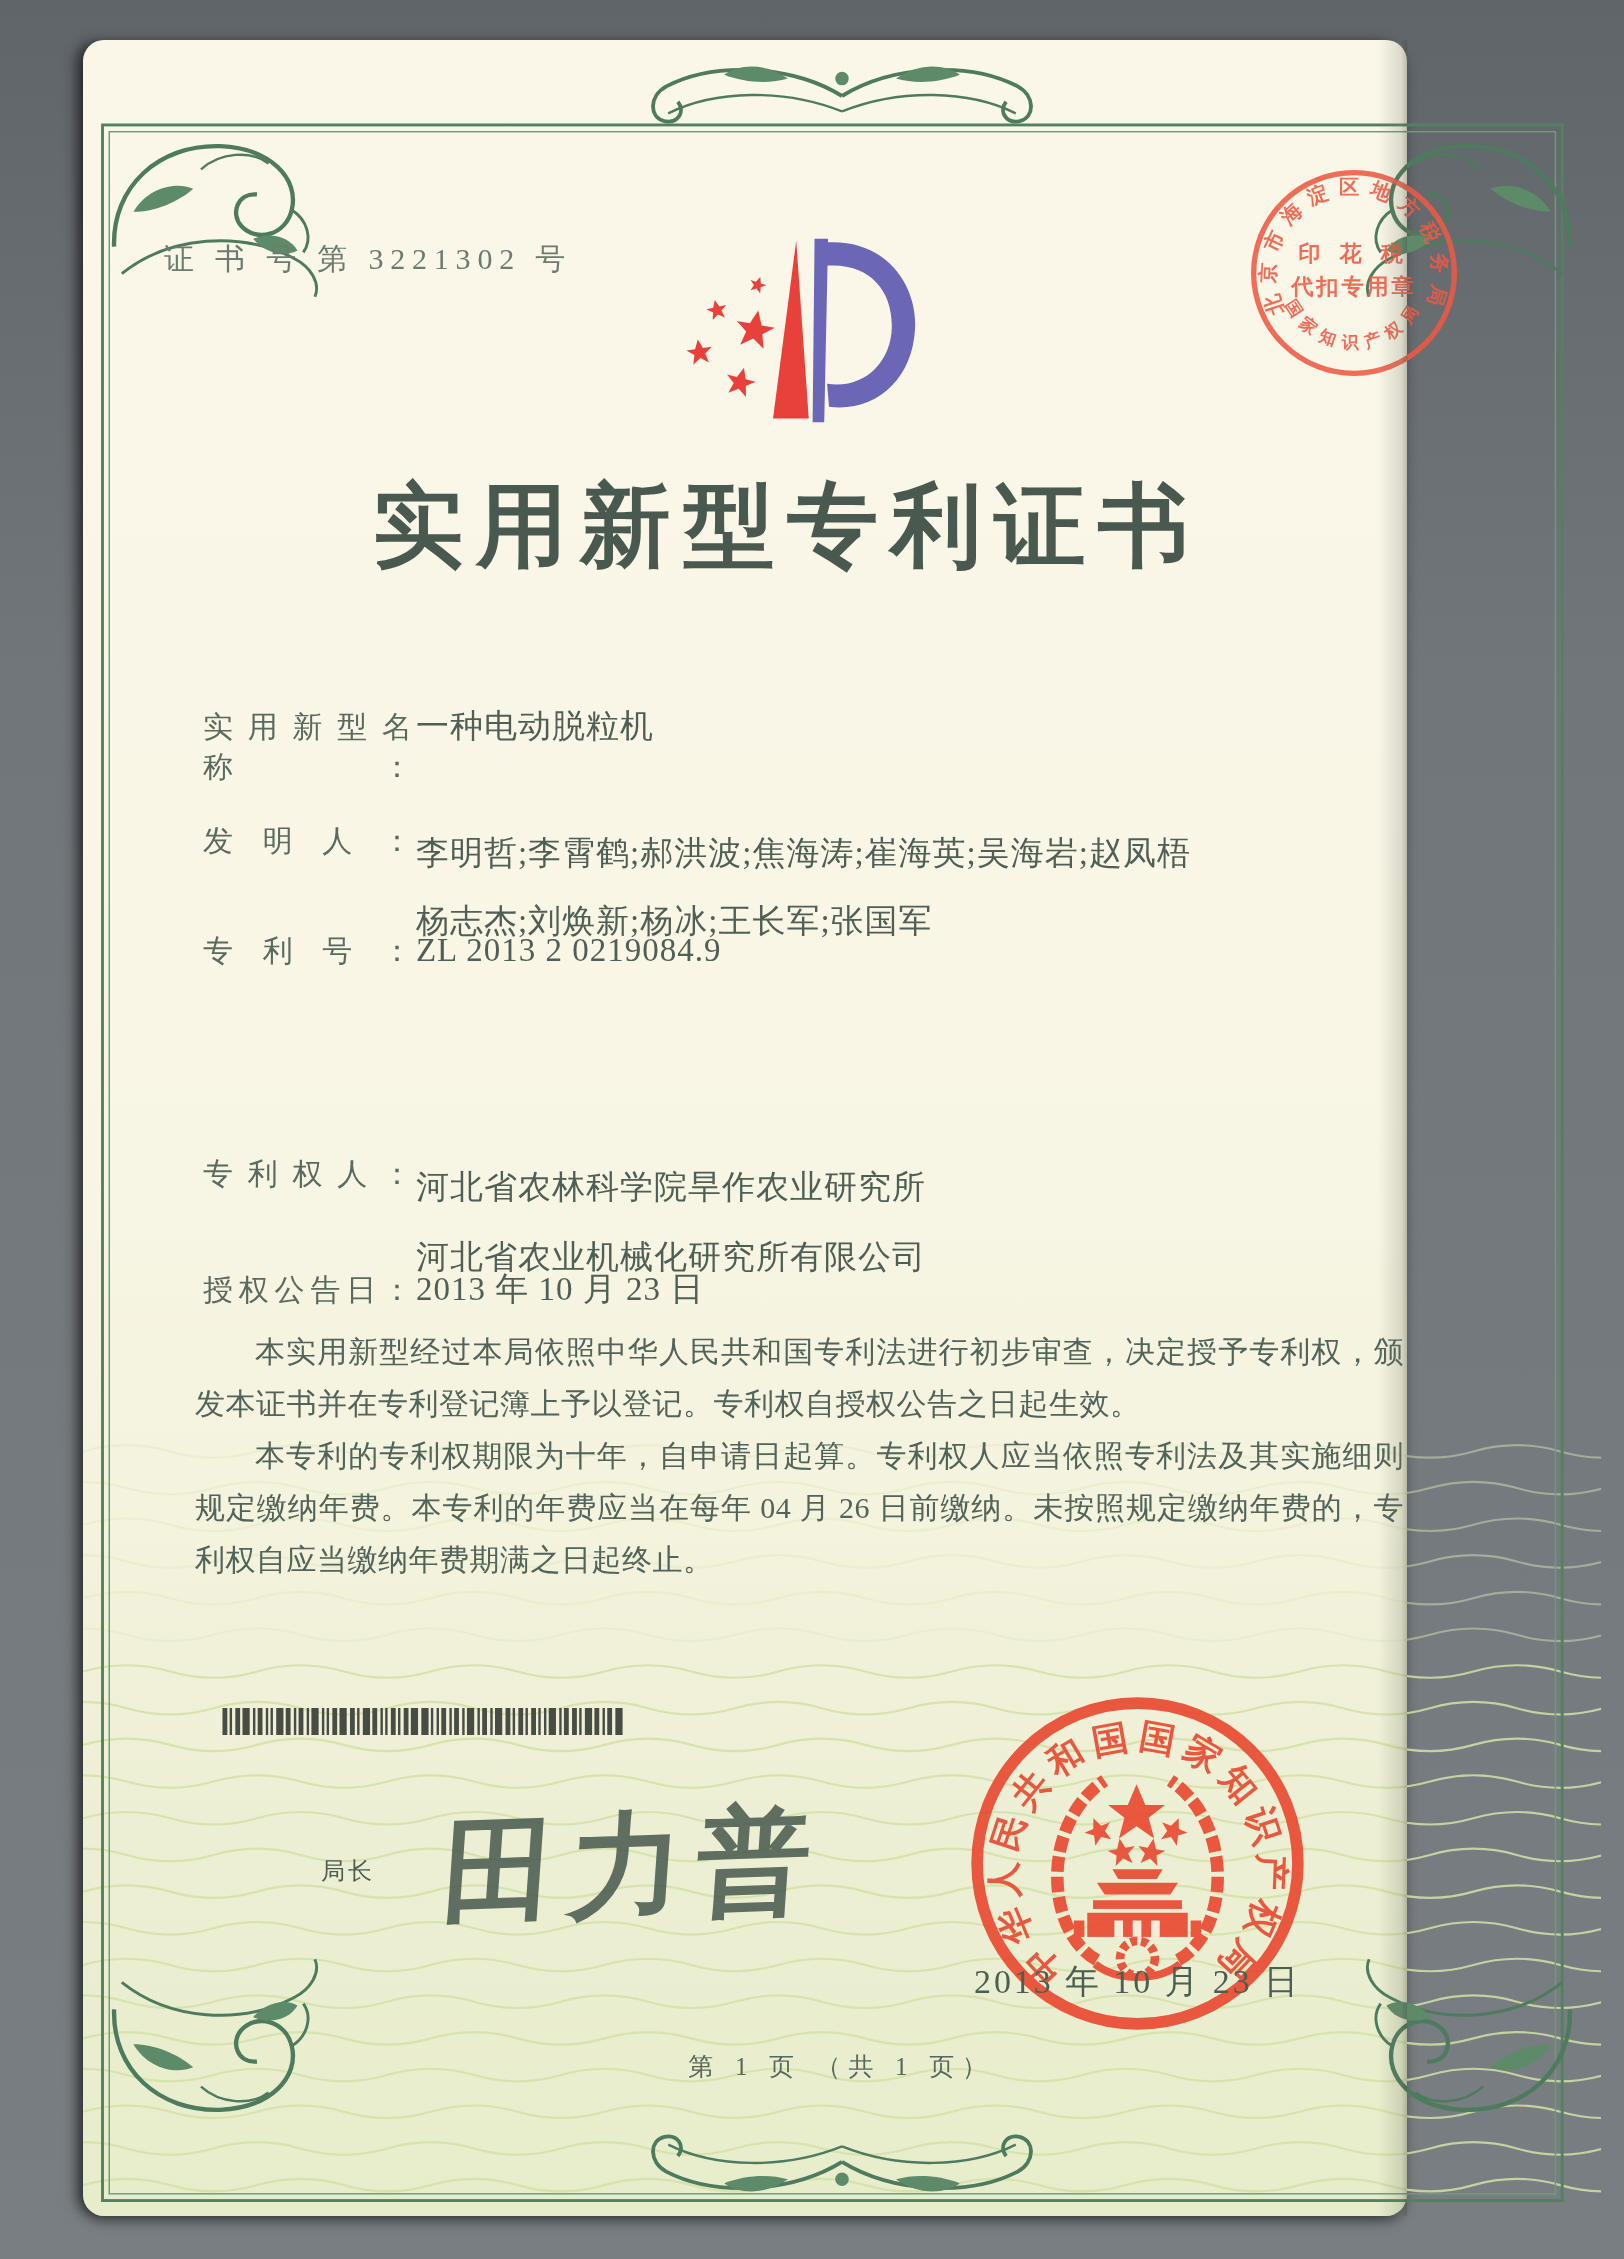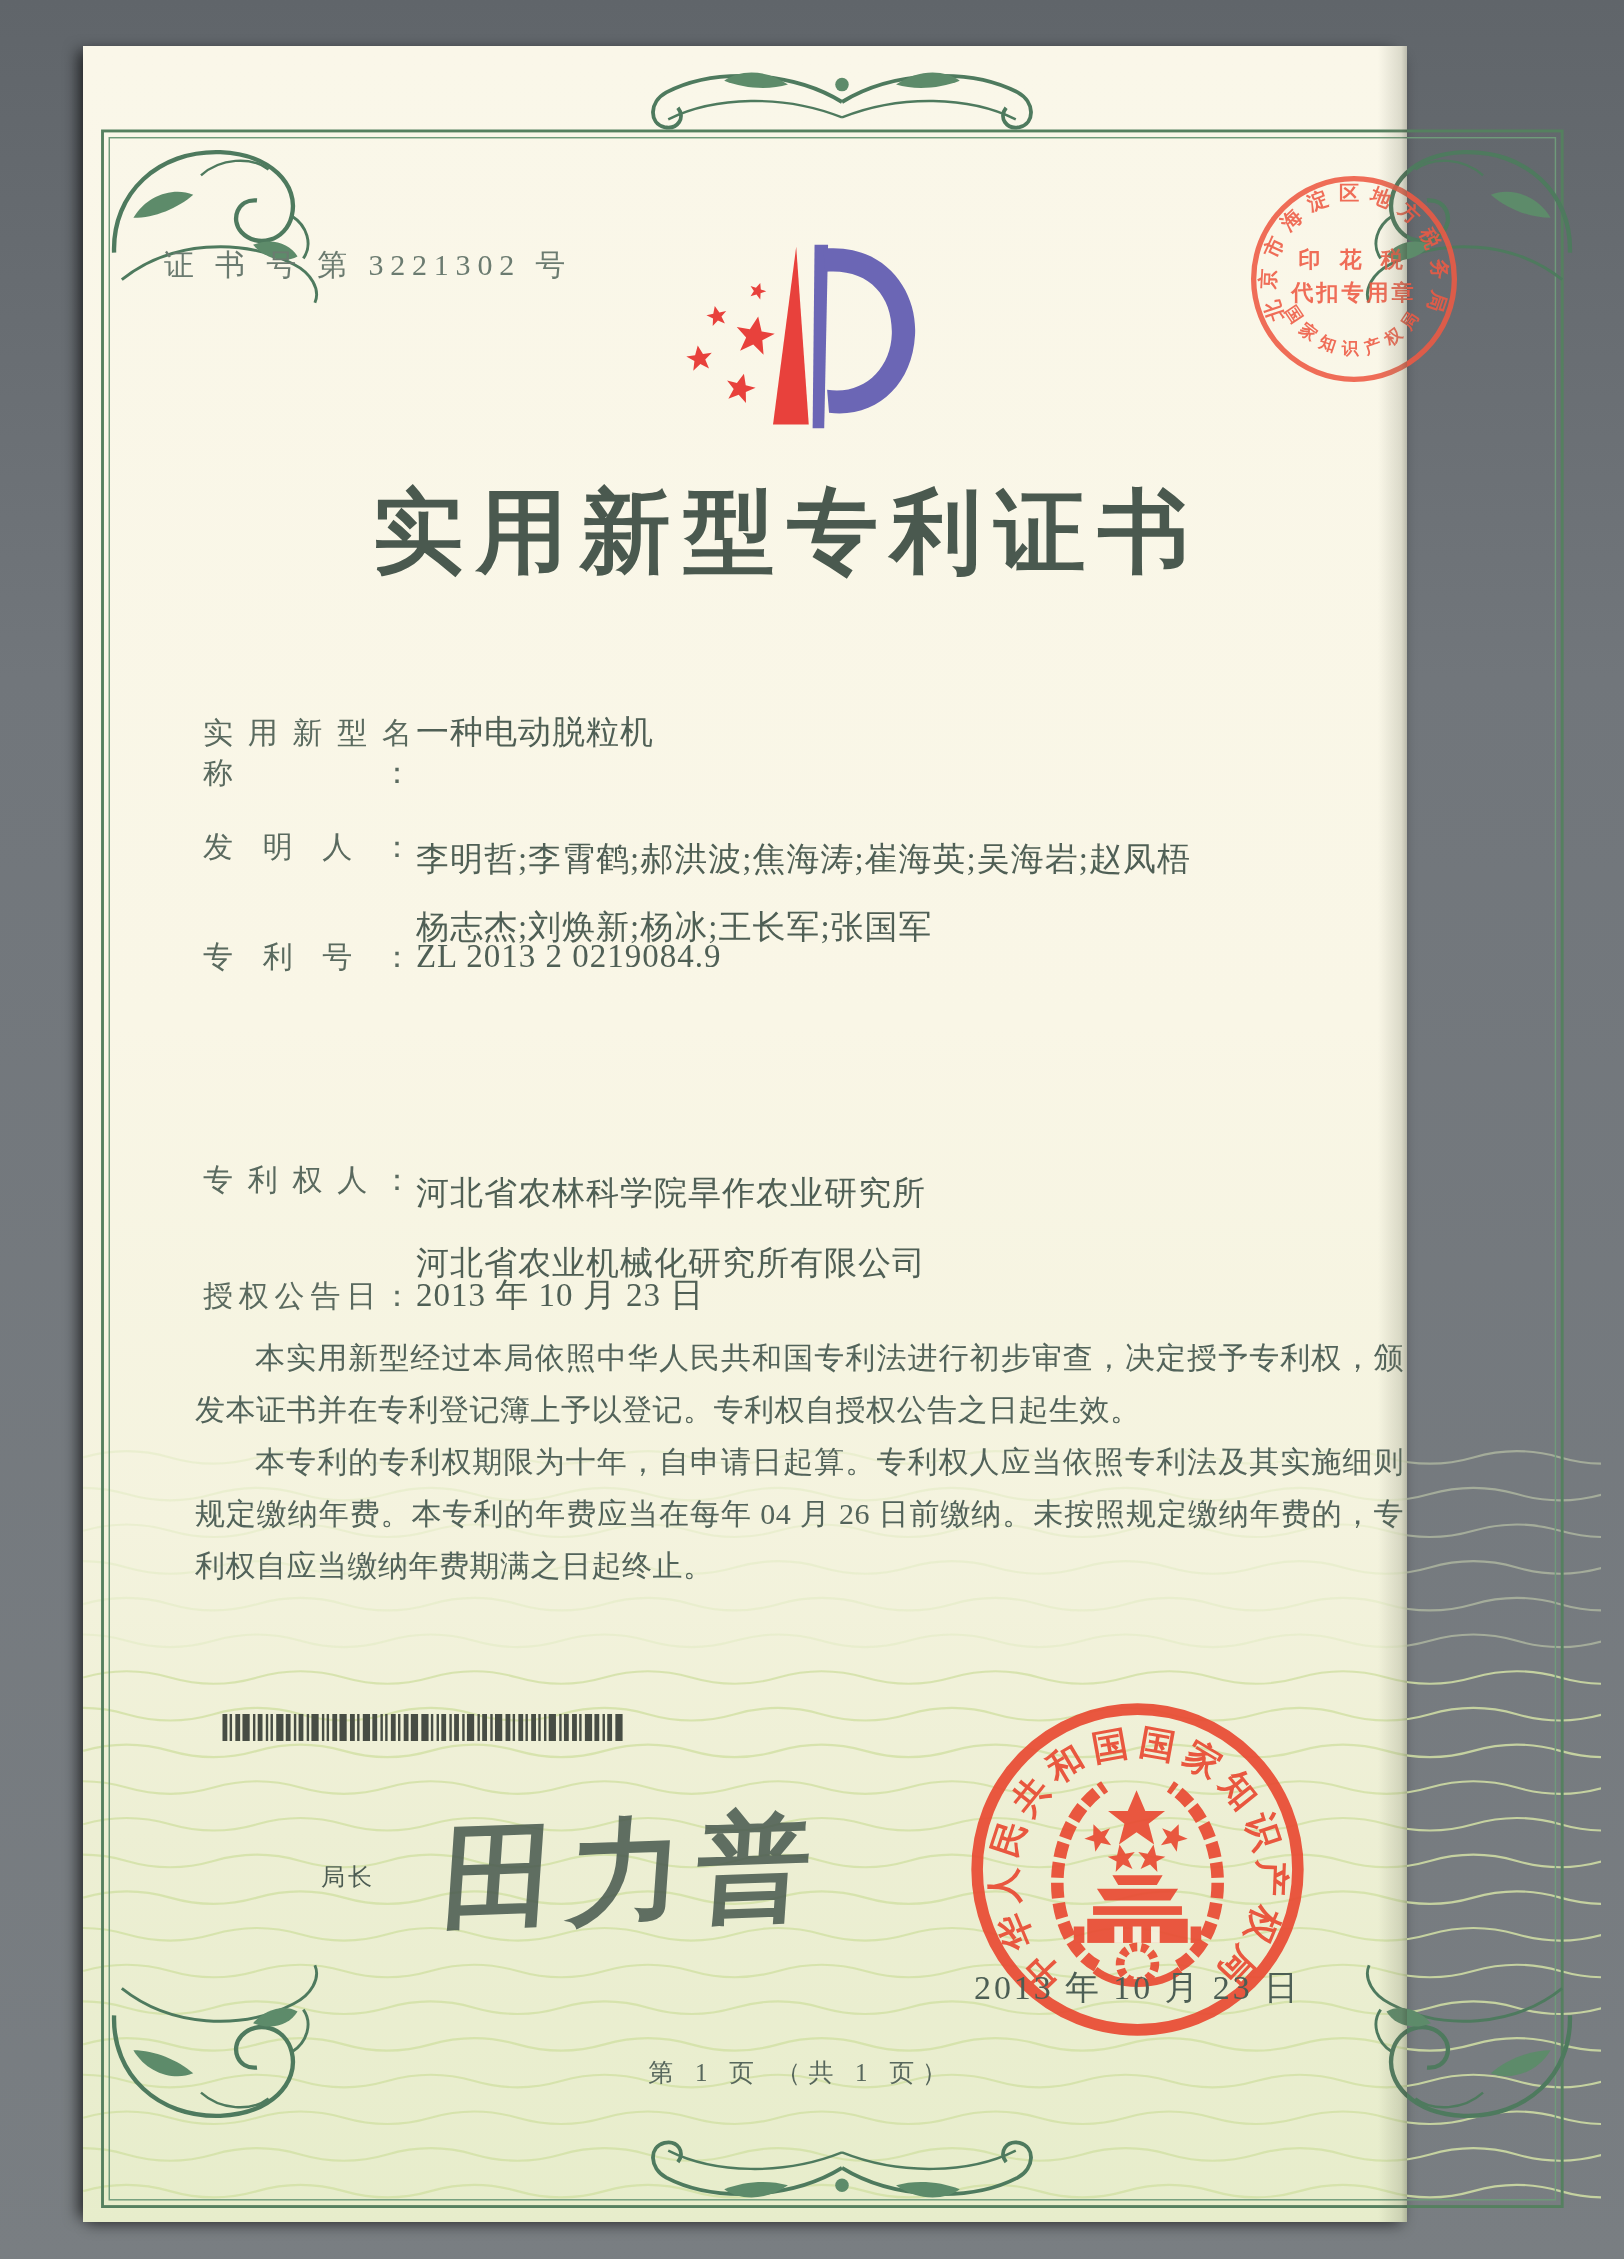--- a/index.html
+++ b/index.html
@@ -2,23 +2,24 @@
 <html><head>
 <meta charset="utf-8">
 <style>
   html,body{margin:0;padding:0;}
   body{
     width:1624px;height:2259px;position:relative;overflow:hidden;
     background:linear-gradient(180deg,#60656a 0%,#71767b 30%,#797e82 100%);
     font-family:"Liberation Serif","DejaVu Serif",serif;
   }
   .paper{
-    position:absolute;left:83px;top:46px;width:1324px;height:2176px;
+    position:absolute;left:83px;top:40px;width:1324px;height:2176px;
     background:linear-gradient(180deg,#faf7e9 0%,#f9f6e6 45%,#f4f3de 68%,#edefd4 82%,#e7edcb 100%);
     box-shadow:-9.7px 0 13.5px -3.9px rgba(0,0,0,.55),0 7.7px 13.5px -3.9px rgba(0,0,0,.45);
+    border-radius:21px;
   }
   .paper-edge{position:absolute;right:0;top:0;bottom:0;width:29px;z-index:7;
     background:linear-gradient(90deg,rgba(120,125,105,0) 0%,rgba(110,115,95,.22) 80%,rgba(70,75,60,.35) 100%);}
   svg{display:block}
   .abs{position:absolute;}
   #waves{position:absolute;left:0;top:0;z-index:1;}
   #border-art{position:absolute;left:0;top:0;z-index:2;}
   .cert-no{position:absolute;left:81px;top:199px;z-index:3;font-size:30px;letter-spacing:6.8px;color:#6b7b70;}
   .title{position:absolute;left:0;top:425px;width:1408px;z-index:3;margin:0;text-align:center;
     font-size:91px;font-weight:700;letter-spacing:12.6px;color:#4a594f;}
@@ -35,21 +36,21 @@
   #barcode{position:absolute;left:139px;top:1668px;z-index:3;}
   .sig-title{position:absolute;left:238px;top:1815px;z-index:3;font-size:24px;letter-spacing:2.9px;color:#4c5c52;}
   .sig-name{position:absolute;left:359px;top:1750px;z-index:3;font-size:114px;letter-spacing:13.5px;
     font-family:"DejaVu Sans","Liberation Sans",sans-serif;font-weight:bold;color:#47584e;opacity:.85;
     transform:rotate(-2deg) skewX(-6deg);}
   #tax-stamp{position:absolute;left:1161px;top:123px;z-index:4;opacity:.88;}
   #main-seal{position:absolute;left:869px;top:1638px;z-index:4;opacity:.94;}
   .seal-date{position:absolute;left:823px;top:1919px;width:463px;z-index:5;text-align:center;
     font-size:34px;letter-spacing:2.9px;color:#4c5e54;}
   .footer{position:absolute;left:0;top:2010px;width:1437px;z-index:3;text-align:center;
-    font-size:25px;letter-spacing:7.7px;color:#57675c;}
+    font-size:25px;letter-spacing:7.7px;color:#57675c;padding-left:40px;}
   .seal-text{font-family:"Liberation Serif","DejaVu Serif",serif;font-weight:bold;}
 </style>
 <title>实用新型专利证书</title></head>
 <body>
 
 <div class="paper">
 
   <svg id="waves" width="1518" height="2176" viewBox="0 0 1572 2254">
       <path d="M0,1462 q45,-13 90,0 t90,0 t90,0 t90,0 t90,0 t90,0 t90,0 t90,0 t90,0 t90,0 t90,0 t90,0 t90,0 t90,0 t90,0 t90,0 t90,0 t90,0 t90,0 t90,0" fill="none" stroke="#dde8bc" stroke-width="2.2" opacity="0.45"></path>
       <path d="M-45,1500 q45,-13 90,0 t90,0 t90,0 t90,0 t90,0 t90,0 t90,0 t90,0 t90,0 t90,0 t90,0 t90,0 t90,0 t90,0 t90,0 t90,0 t90,0 t90,0 t90,0 t90,0" fill="none" stroke="#dde8bc" stroke-width="2.2" opacity="0.45"></path>

